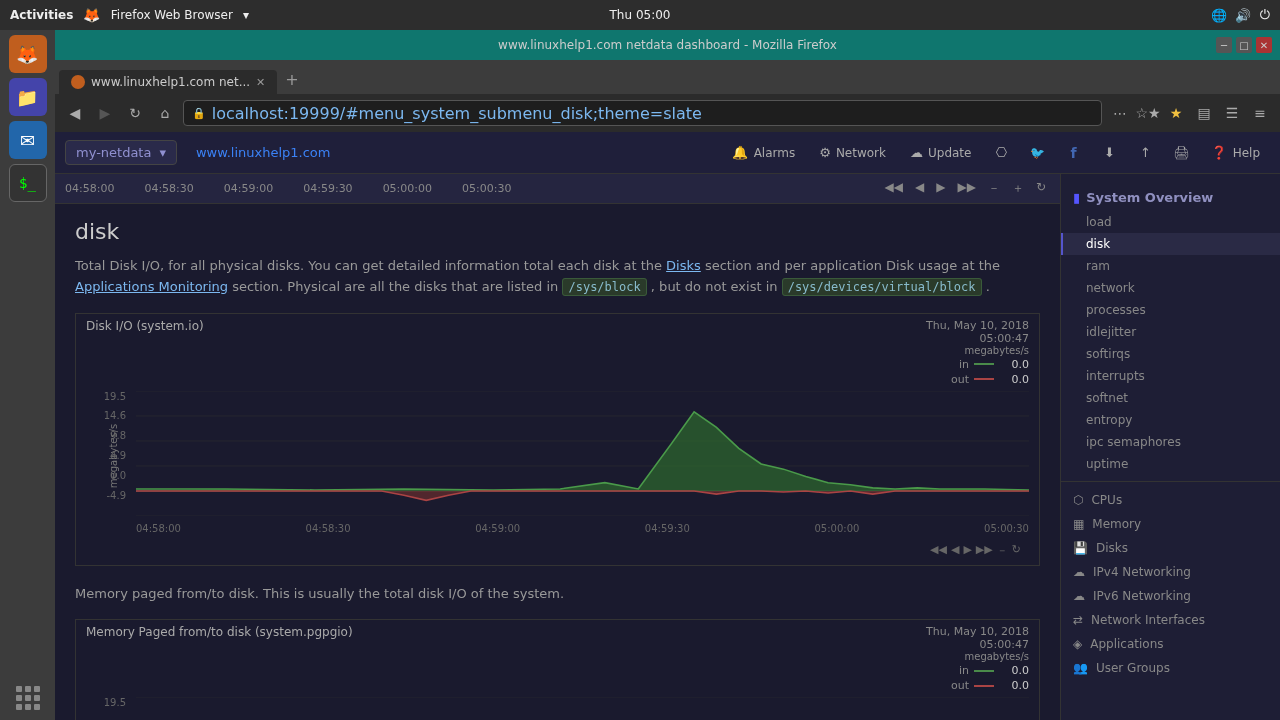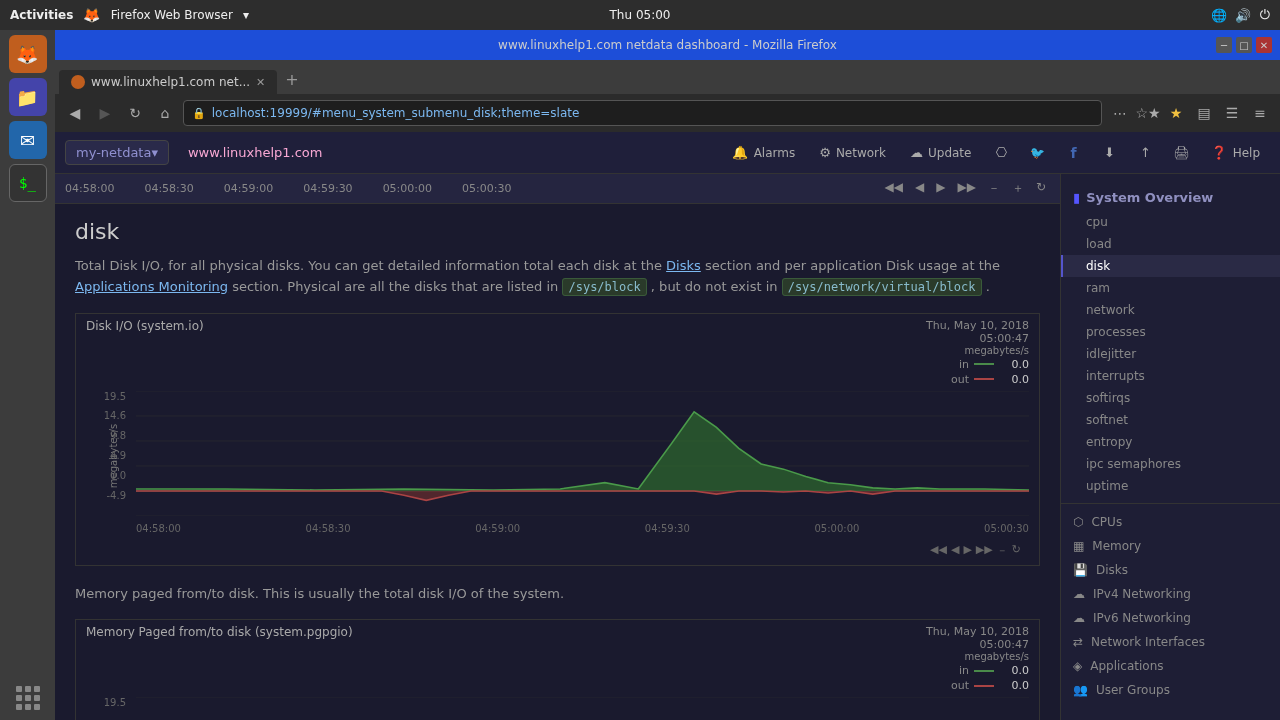--- a/index.html
+++ b/index.html
@@ -13,41 +13,41 @@
 
     
     .sidebar { width: 55px; background: #3c3c3c; position: fixed; left: 0; top: 30px; bottom: 0; display: flex; flex-direction: column; align-items: center; padding-top: 5px; gap: 5px; z-index: 100; }
     .sidebar-icon { width: 38px; height: 38px; border-radius: 6px; background: #555; display: flex; align-items: center; justify-content: center; color: #fff; font-size: 18px; cursor: pointer; }
     .sidebar-icon.firefox { background: #c05e1e; }
     .sidebar-icon.terminal { background: #333; border: 1px solid #666; }
     .sidebar-dots { margin-top: auto; margin-bottom: 10px; display: flex; flex-direction: column; align-items: center; gap: 3px; }
 
     
     .browser { position: fixed; left: 55px; right: 0; top: 30px; bottom: 0; display: flex; flex-direction: column; background: #3a3a3a; }
-    .browser-titlebar { background: #1d4ed8; height: 30px; display: flex; align-items: center; justify-content: center; color: #ccc; font-size: 12px; position: relative; }
+    .browser-titlebar { background: #0f766e; height: 30px; display: flex; align-items: center; justify-content: center; color: #ccc; font-size: 12px; position: relative; }
     .browser-titlebar-controls { position: absolute; right: 8px; display: flex; gap: 4px; }
     .browser-titlebar-btn { width: 16px; height: 16px; border-radius: 2px; background: #555; display: flex; align-items: center; justify-content: center; font-size: 10px; color: #ccc; cursor: pointer; }
 
     .tab-bar { background: #3c3c3c; height: 34px; display: flex; align-items: flex-end; padding: 0 4px; }
     .tab { background: #2b2b2b; color: #ccc; padding: 5px 12px; border-radius: 4px 4px 0 0; display: flex; align-items: center; gap: 6px; font-size: 12px; min-width: 180px; }
     .tab-close { color: #999; font-size: 11px; cursor: pointer; }
     .new-tab { background: transparent; color: #999; padding: 5px 8px; font-size: 16px; cursor: pointer; display: flex; align-items: center; }
     .tab-favicon { width: 14px; height: 14px; background: #c05e1e; border-radius: 50%; }
 
     .address-bar { background: #2b2b2b; height: 38px; display: flex; align-items: center; padding: 0 8px; gap: 6px; }
     .addr-btn { width: 24px; height: 24px; display: flex; align-items: center; justify-content: center; color: #aaa; font-size: 14px; cursor: pointer; border-radius: 4px; }
     .addr-input { flex: 1; background: #1e1e1e; border: 1px solid #555; border-radius: 4px; color: #ddd; padding: 3px 8px; font-size: 12px; height: 26px; display: flex; align-items: center; gap: 6px; }
     .addr-icon { color: #888; font-size: 11px; }
-    .addr-text { color: #7cb8f0; font-size: 12px; }
+    .addr-text { color: #7cb8f0; font-size: 16px; }
     .addr-right-icons { display: flex; gap: 4px; }
 
     
     .netdata-nav { background: #1f1f3a; height: 42px; display: flex; align-items: center; padding: 0 10px; gap: 4px; border-bottom: 1px solid #333; }
-    .nav-brand { background: #2a2a4a; border: 1px solid #444; border-radius: 4px; padding: 4px 10px; color: #9090d0; font-size: 13px; display: flex; align-items: center; gap: 0; cursor: pointer; }
-    .nav-site { color: #f9a8d4; font-size: 13px; padding: 0 15px; }
+    .nav-brand { background: #2a2a4a; border: 1px solid #444; border-radius: 4px; padding: 4px 10px; color: #9090d0; font-size: 13px; display: flex; align-items: center; gap: 8px; cursor: pointer; }
+    .nav-site { color: #3b82f6; font-size: 13px; padding: 0 15px; }
     .nav-btn { display: flex; align-items: center; gap: 5px; padding: 5px 10px; color: #aaa; font-size: 12px; cursor: pointer; border-radius: 3px; }
     .nav-btn .icon { font-size: 13px; }
     .nav-spacer { flex: 1; }
     .nav-icon-btn { width: 32px; height: 32px; display: flex; align-items: center; justify-content: center; color: #aaa; cursor: pointer; border-radius: 4px; }
 
     
     .main-area { display: flex; flex: 1; overflow: hidden; }
     .content { flex: 1; overflow-y: auto; background: #1a1a2e; padding: 0; }
     .right-sidebar { width: 220px; background: #1e1e35; border-left: 1px solid #333; overflow-y: auto; padding: 10px 0; }
 
@@ -223,21 +223,21 @@
       <div class="section">
         <h1 class="section-title">disk</h1>
         <p class="section-desc">
           <span>Total Disk I/O, for all physical disks. You can get detailed information total each disk at the </span>
           <span class="link-text">Disks</span>
           <span> section and per application Disk usage at the </span>
           <span class="link-text">Applications Monitoring</span>
           <span> section. Physical are all the disks that are listed in </span>
           <span class="code-inline">/sys/block</span>
           <span>, but do not exist in </span>
-          <span class="code-inline">/sys/network/virtual/block</span>
+          <span class="code-inline">/sys/devices/virtual/block</span>
           <span>.</span>
         </p>
 
         <div class="chart-container">
           <div class="chart-header">
             <span class="chart-title">Disk I/O (system.io)</span>
             <div class="chart-meta">
               <div>Thu, May 10, 2018</div>
               <div>05:00:47</div>
               <div class="chart-legend">
@@ -353,29 +353,28 @@
       </div>
     </div>
 
     <div class="right-sidebar">
 
       <div class="rs-section-header">
         <span style="color:#5555ff;">▮</span>
         <span>System Overview</span>
       </div>
 
-      <div class="rs-item">cpu</div>
       <div class="rs-item">load</div>
       <div class="rs-item active">disk</div>
       <div class="rs-item">ram</div>
       <div class="rs-item">network</div>
       <div class="rs-item">processes</div>
       <div class="rs-item">idlejitter</div>
+      <div class="rs-item">softirqs</div>
       <div class="rs-item">interrupts</div>
-      <div class="rs-item">softirqs</div>
       <div class="rs-item">softnet</div>
       <div class="rs-item">entropy</div>
       <div class="rs-item">ipc semaphores</div>
       <div class="rs-item">uptime</div>
 
       <hr class="rs-divider">
 
       <div class="rs-icon-item">
         <span style="color:#888;">⬡</span>
         <span>CPUs</span>

